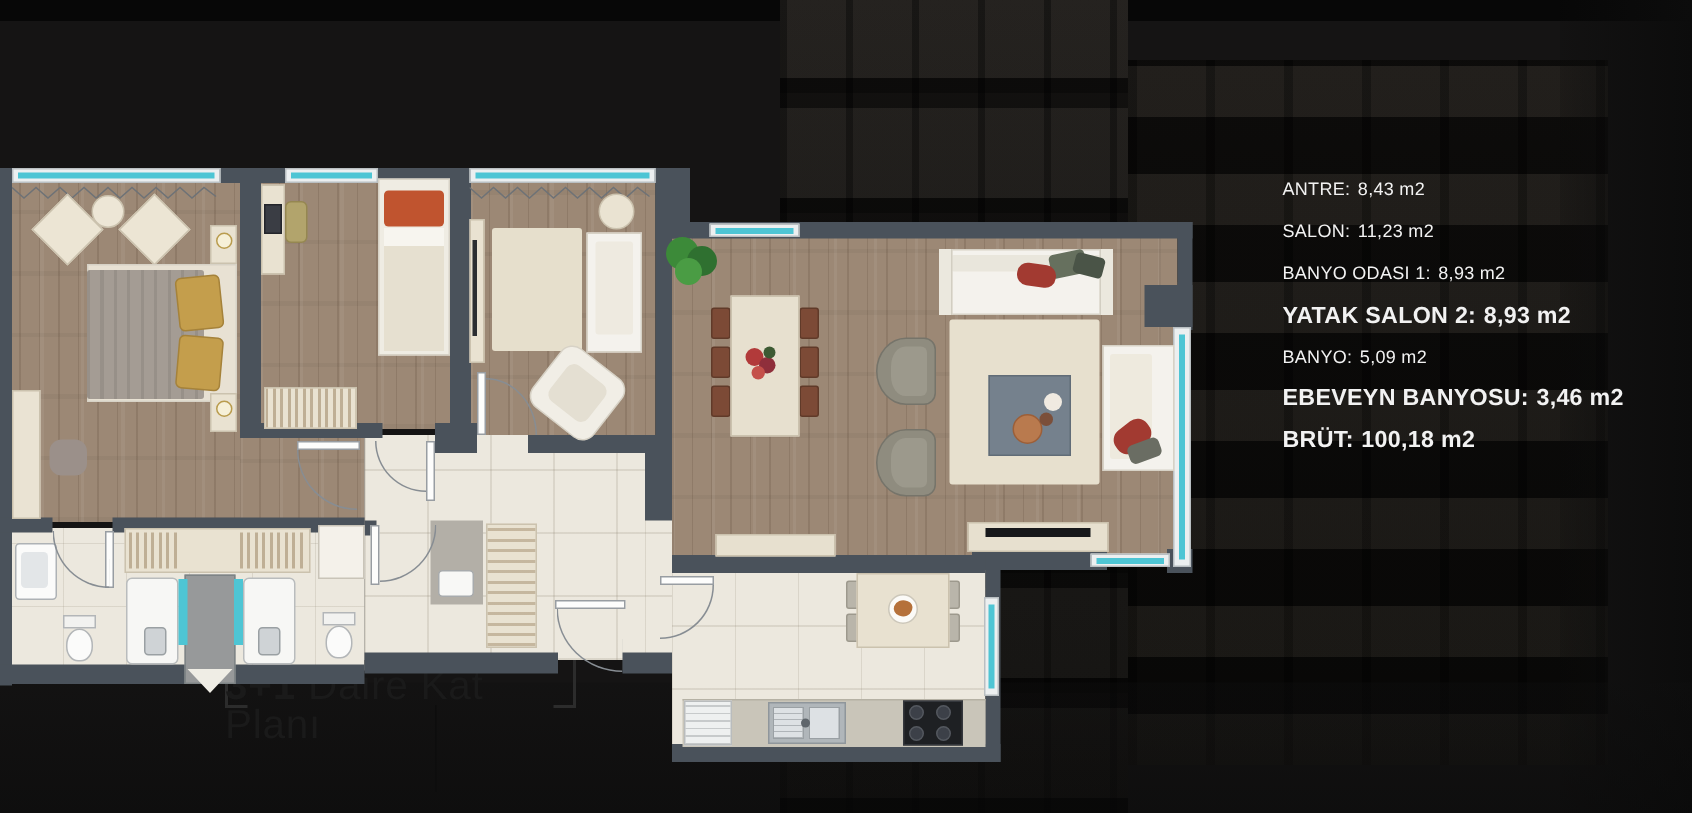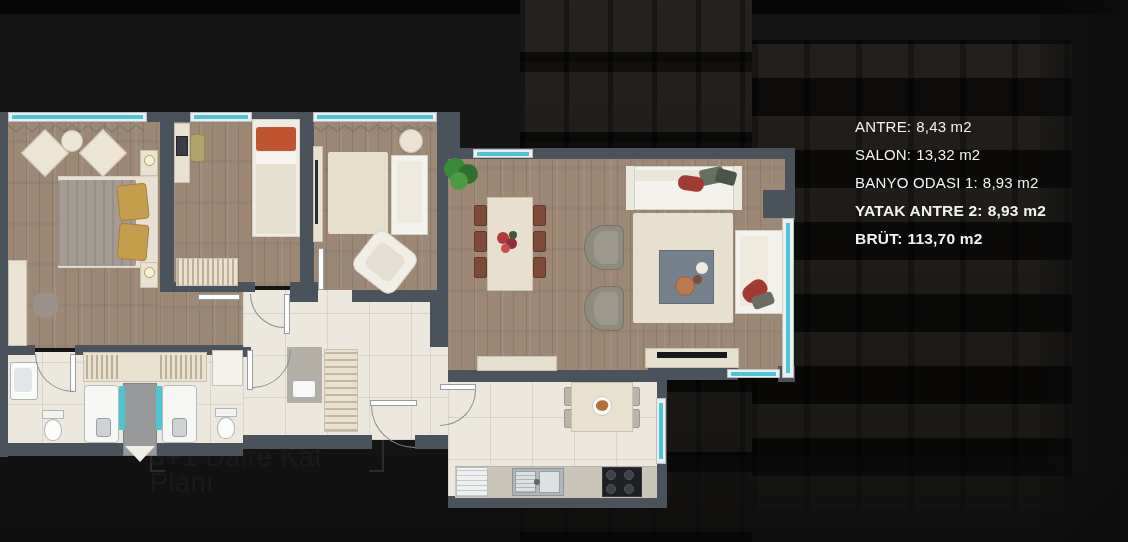--- a/index.html
+++ b/index.html
@@ -47,21 +47,21 @@
   .cream{background:#e9e2d1;border:1px solid #cbc2ae;box-sizing:border-box;}
   .whitef{background:#f4f2ed;border:1px solid #d7d2c6;box-sizing:border-box;}
   .arc{border:0 solid #878d93;box-sizing:border-box;}
   .leaf{background:#fdfdfc;border:1px solid #989da2;box-sizing:border-box;}
   .circ{border-radius:50%;}
   .stripesV{background-image:repeating-linear-gradient(90deg, rgba(122,92,52,.38) 0 2px, transparent 2px 5px);}
   .stripesH{background-image:repeating-linear-gradient(0deg, rgba(122,92,52,.32) 0 2px, transparent 2px 7px);}
 
   
   #arealist{z-index:3;left:855px;top:113px;width:265px;}
-  .arow{height:27.9px;line-height:27.9px;color:var(--text-white,#f2f2f2);font-size:15px;
+  .arow{height:27.9px;line-height:27.9px;color:var(--text-white,#f2f2f2);font-size:12px;
         letter-spacing:.2px;white-space:nowrap;}
   .arow .v{margin-left:5px;}
   .arow.b{font-weight:700;font-size:15.5px;}
 </style>
 </head>
 <body>
 
 <div id="stage">
 
   <div class="abs top-strip"></div>
@@ -258,19 +258,21 @@
     <div class="abs leaf" style="left:247px;top:350px;width:6px;height:40px;"></div>
     <div class="abs arc" style="left:253px;top:350px;width:38px;height:38px;border-right-width:1px;border-bottom-width:1px;border-radius:0 0 100% 0;"></div>
     <div class="abs leaf" style="left:370px;top:400px;width:47px;height:6px;"></div>
     <div class="abs arc" style="left:371px;top:406px;width:44px;height:42px;border-left-width:1px;border-bottom-width:1px;border-radius:0 0 0 100%;"></div>
     <div class="abs leaf" style="left:440px;top:384px;width:36px;height:6px;"></div>
     <div class="abs arc" style="left:440px;top:390px;width:36px;height:36px;border-right-width:1px;border-bottom-width:1px;border-radius:0 0 100% 0;"></div>
   </div>
 
   <div id="arealist" class="abs">
     <div class="arow"><span>ANTRE:</span><span class="v">8,43 m2</span></div>
-    <div class="arow"><span>SALON:</span><span class="v">13,32 m2</span></div>
+    <div class="arow"><span>SALON:</span><span class="v">11,23 m2</span></div>
     <div class="arow"><span>BANYO ODASI 1:</span><span class="v">8,93 m2</span></div>
-    <div class="arow b"><span>YATAK ANTRE 2:</span><span class="v">8,93 m2</span></div>
-    <div class="arow b"><span>BRÜT:</span><span class="v">113,70 m2</span></div>
+    <div class="arow b"><span>YATAK SALON 2:</span><span class="v">8,93 m2</span></div>
+    <div class="arow"><span>BANYO:</span><span class="v">5,09 m2</span></div>
+    <div class="arow b"><span>EBEVEYN BANYOSU:</span><span class="v">3,46 m2</span></div>
+    <div class="arow b"><span>BRÜT:</span><span class="v">100,18 m2</span></div>
   </div>
 
 </div>
 
 </body></html>

